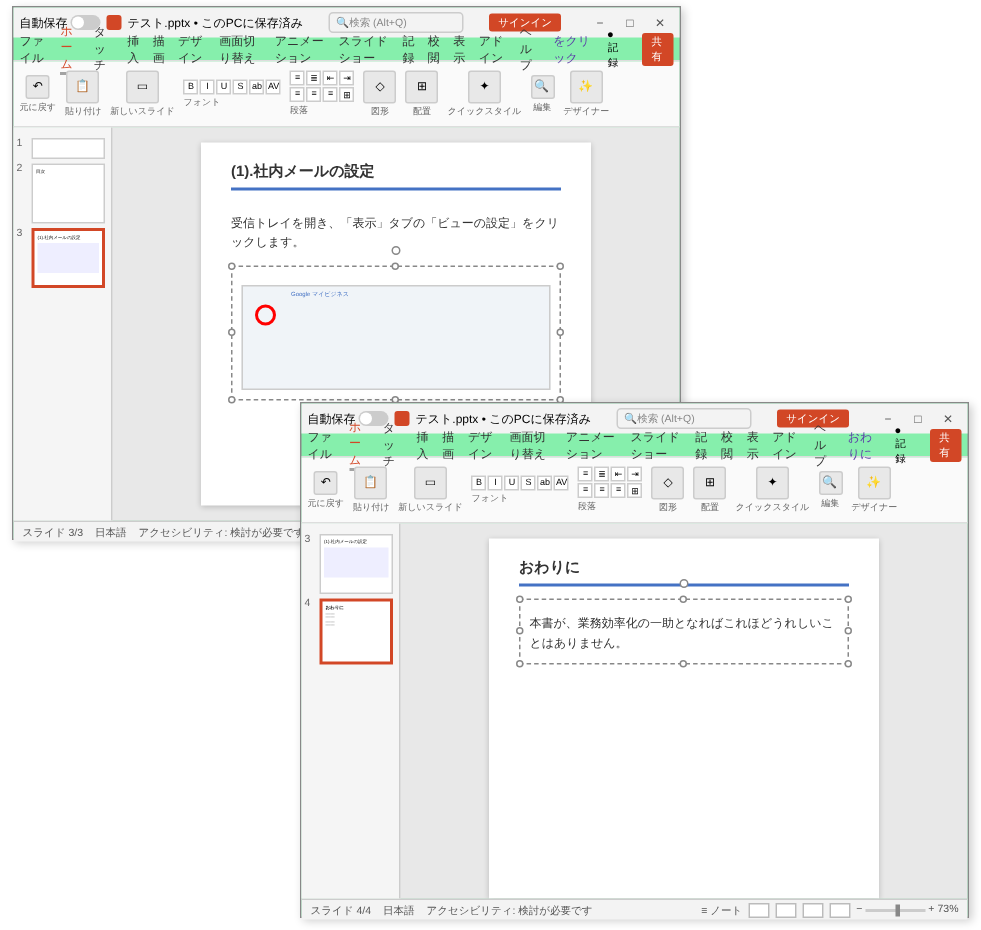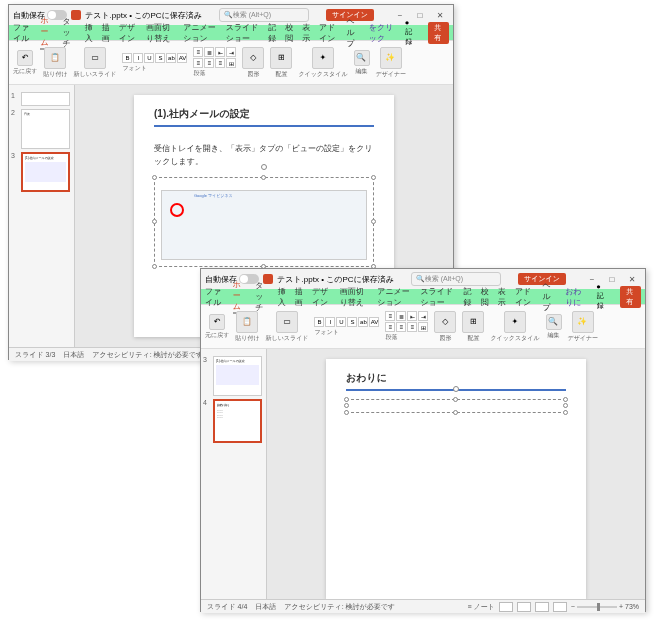--- a/index.html
+++ b/index.html
@@ -324,20 +324,21 @@
           <div class="thumb sel" style="height:44px">
             <div style="font-size:3px;font-weight:bold">おわりに</div>
             <div style="font-size:2px;line-height:1.2;margin-top:2px;color:#999">━━━━━<br>━━━━━<br>━━━━━<br>━━━━━</div>
           </div>
         </div>
     </div>
     <div class="slide-canvas">
       <div class="slide" style="height:240px">
         <div class="slide-title">おわりに</div>
         <div class="textbox-sel">
+          <div class="slide-text" style="margin-top:4px">本書が、業務効率化の一助となればこれほどうれしいことはありません。</div>
           <span class="rotate-h"></span>
           <span class="handle h-tl"></span>
             <span class="handle h-t"></span>
             <span class="handle h-tr"></span>
           <span class="handle h-l"></span>
             <span class="handle h-r"></span>
           <span class="handle h-bl"></span>
             <span class="handle h-b"></span>
             <span class="handle h-br"></span>
         </div>

